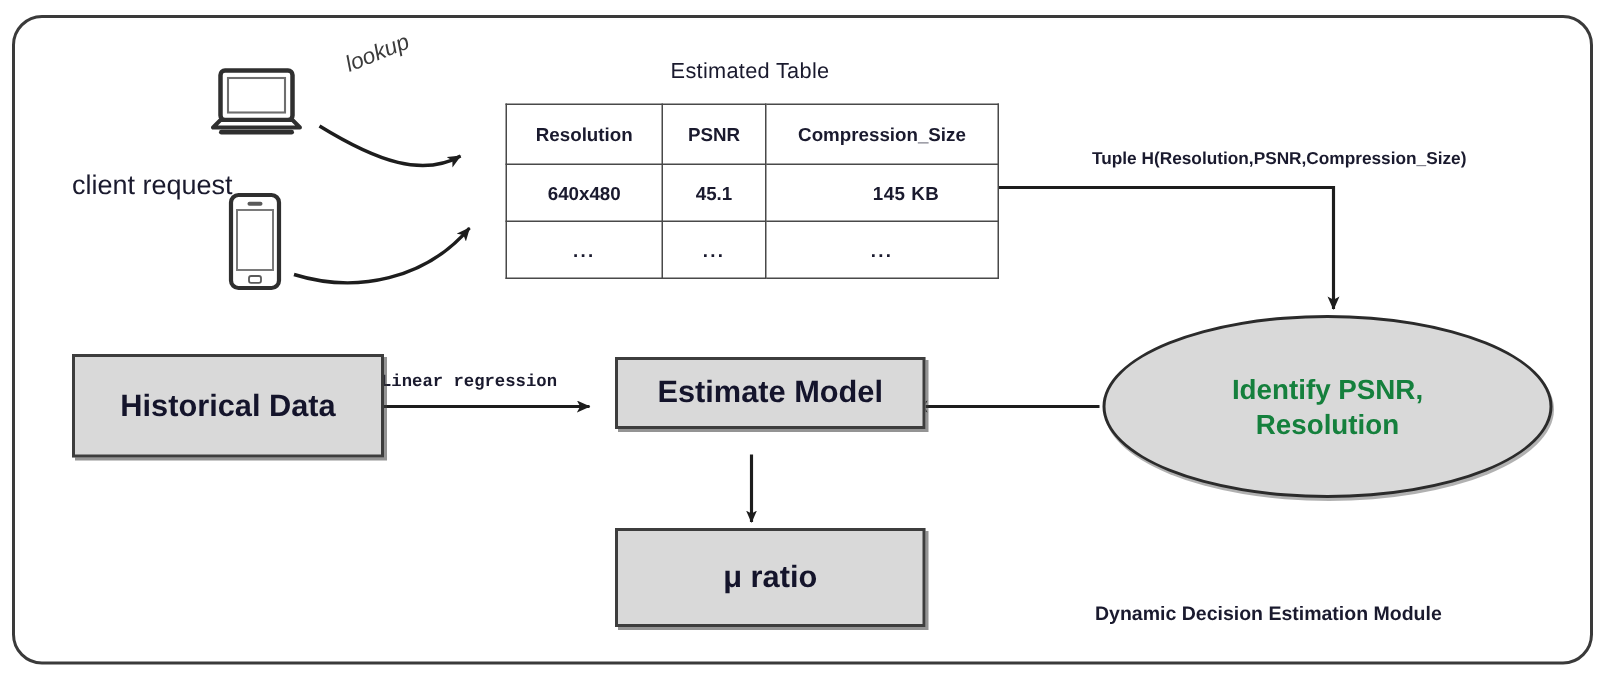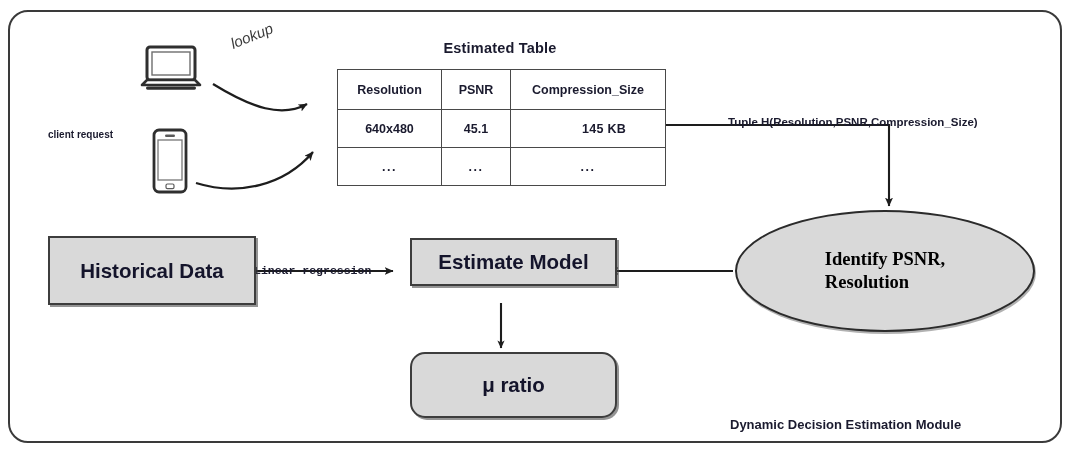--- a/index.html
+++ b/index.html
@@ -26,42 +26,42 @@
     pointer-events: none;
   }
 
   
   .txt {
     position: absolute;
     color: #1a1a2e;
     white-space: nowrap;
     line-height: 1.18;
   }
-  .bold { font-weight: bold; margin-top: 16px; }
+  .bold { font-weight: bold; }
 
   
   .module-frame {
     position: absolute;
     left: 8px;
     top: 10px;
     width: 1054px;
     height: 433px;
     border: 2px solid #3a3a3a;
     border-radius: 20px;
     box-sizing: border-box;
     background: transparent;
   }
 
   
   .table-title {
     left: 0; top: 40px;
     width: 1000px;
     text-align: center;
     font-size: 14.5px;
-    font-weight: bold;
+    font-weight: normal;
     letter-spacing: .2px;
   }
   .est-table {
     position: absolute;
     left: 337px;
     top: 69px;
     width: 325px;
     border-collapse: collapse;
     background: #ffffff;
     table-layout: fixed;
@@ -101,42 +101,40 @@
     left: 36px; top: 236px; width: 208px; height: 69px;
     font-size: 20.5px;
   }
   #box-estimate {
     left: 398px; top: 238px; width: 207px; height: 48px;
     font-size: 20.5px;
   }
   #box-mu {
     left: 398px; top: 352px; width: 207px; height: 66px;
     font-size: 20.5px;
-    border-radius: 15px;
   }
 
   
   #ellipse-identify {
     position: absolute;
     left: 735px; top: 210px;
     width: 300px; height: 122px;
     border-radius: 50%;
     background: #d9d9d9;
     border: 2.4px solid #2b2b2b;
     box-sizing: border-box;
     display: flex;
     align-items: center;
     justify-content: center;
-    text-align: left;
+    text-align: center;
     font-size: 18.5px;
     font-weight: bold;
-    color: #000000;
+    color: #15803d;
     line-height: 1.25;
     box-shadow: 1px 2px 0 rgba(60,60,60,.4);
-    font-family: Liberation Serif, serif;
   }
 
   
   .lbl-lookup {
     left: 228px; top: 36px;
     font-size: 15px;
     font-style: italic;
     color: #3b3b3b;
     transform: rotate(-22deg);
     transform-origin: left top;
@@ -147,22 +145,22 @@
     font-weight: bold;
   }
   .lbl-linreg {
     left: 254px; top: 248px;
     font-size: 11.5px;
     font-weight: bold;
     font-family: Liberation Mono, monospace;
   }
   .lbl-client {
     left: 48px; top: 113px;
-    font-size: 10px;
-    font-weight: bold;
+    font-size: 18px;
+    font-weight: normal;
   }
   .lbl-module {
     left: 730px; top: 401px;
     font-size: 13px;
     font-weight: bold;
   }
 
   
   .device {
     position: absolute;

